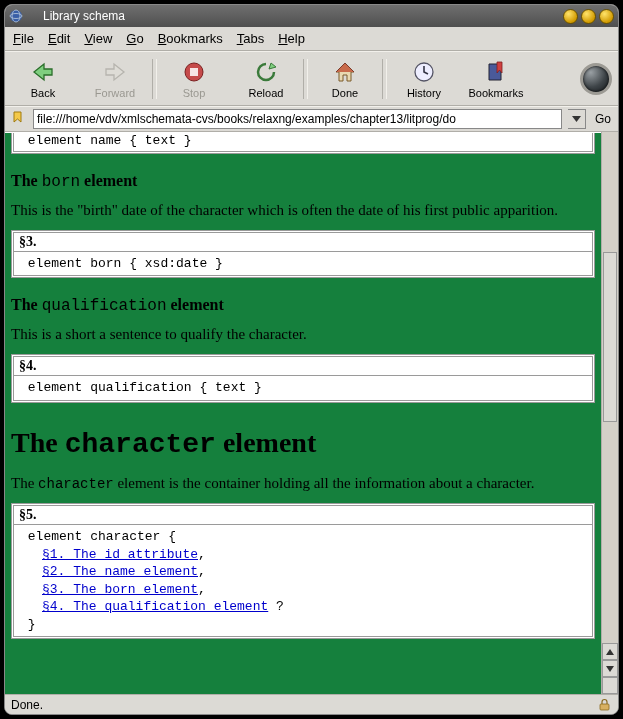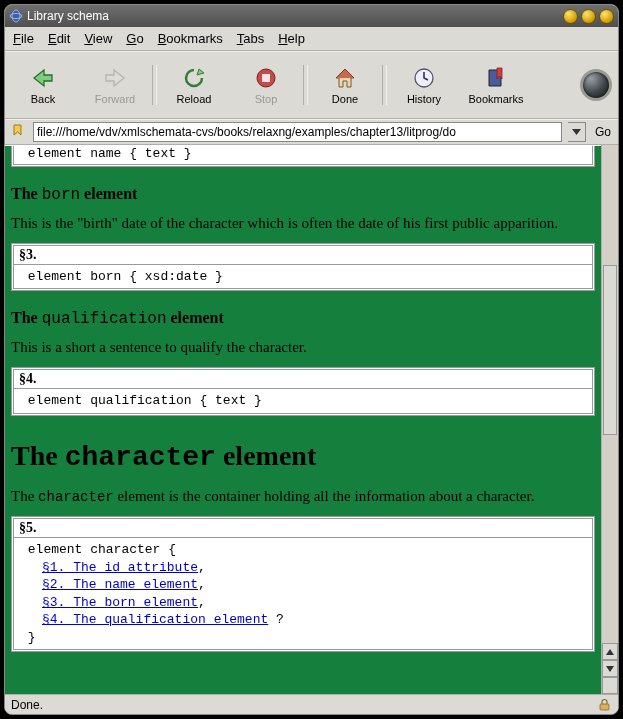--- a/index.html
+++ b/index.html
@@ -24,21 +24,21 @@
   
   .titlebar {
     height:22px;
     background: linear-gradient(#6f6f6f,#4f4f4f);
     color:#fff;
     display:flex;
     align-items:center;
     font-family: sans-serif;
     font-size:12px;
     padding:0 4px;
-    gap:4px;
+    gap:20px;
   }
   .titlebar .app-icon {
     width:14px; height:14px;
     display:flex; align-items:center; justify-content:center;
   }
   .titlebar .title { flex:1; }
   .titlebar .win-btns { display:flex; gap:3px; }
   .win-btn {
     width:15px; height:15px; border-radius:50%;
     background: radial-gradient(circle at 35% 30%, #ffe36b, #d19a00 70%);
@@ -53,21 +53,21 @@
     align-items:center;
     padding:2px 8px;
     gap:14px;
     font-family: sans-serif;
     font-size:13px;
     color:#000;
   }
   .menubar .menu-item span.ul { text-decoration: underline; }
   
   .toolbar {
-    height:68px;
+    height:55px;
     background:#dcdad5;
     border-top:1px solid #f2f0eb;
     border-bottom:1px solid #b0aea8;
     display:flex;
     align-items:center;
     padding:0 2px;
   }
   .tb-btn {
     width:72px;
     display:flex;
@@ -267,37 +267,37 @@
     </div>
     <div class="tb-btn disabled">
       <span class="tb-icon">
         <svg width="26" height="22" viewBox="0 0 26 22">
             <path d="M12 3 L22 11 L12 19 L12 14 L4 14 L4 8 L12 8 Z" fill="#dedcd6" stroke="#b6b4ae" stroke-width="1.3"></path>
           </svg>
       </span>
       <span>Forward</span>
     </div>
     <div class="tb-sep"></div>
+    <div class="tb-btn disabled">
+      <span class="tb-icon">
+        <svg width="24" height="24" viewBox="0 0 24 24">
+            <circle cx="12" cy="12" r="9" fill="#c54a4a" stroke="#7a2020" stroke-width="1"></circle>
+            <rect x="8" y="8" width="8" height="8" fill="#fff" opacity="0.85"></rect>
+          </svg>
+      </span>
+      <span>Stop</span>
+    </div>
     <div class="tb-btn">
       <span class="tb-icon">
         <svg width="26" height="24" viewBox="0 0 26 24">
             <path d="M13 4 A8 8 0 1 0 21 12" fill="none" stroke="#3a7a3a" stroke-width="2.5"></path>
             <path d="M18 3 L23 7 L16 9 Z" fill="#7fce7f" stroke="#3a7a3a" stroke-width="1"></path>
           </svg>
       </span>
       <span>Reload</span>
-    </div>
-    <div class="tb-btn disabled">
-      <span class="tb-icon">
-        <svg width="24" height="24" viewBox="0 0 24 24">
-            <circle cx="12" cy="12" r="9" fill="#c54a4a" stroke="#7a2020" stroke-width="1"></circle>
-            <rect x="8" y="8" width="8" height="8" fill="#fff" opacity="0.85"></rect>
-          </svg>
-      </span>
-      <span>Stop</span>
     </div>
     <div class="tb-sep"></div>
     <div class="tb-btn">
       <span class="tb-icon">
         <svg width="26" height="24" viewBox="0 0 26 24">
             <path d="M4 12 L13 3 L22 12 L19 12 L19 21 L15 21 L15 15 L11 15 L11 21 L7 21 L7 12 Z" fill="#e8d8b0" stroke="#7a5a2a" stroke-width="1"></path>
             <path d="M4 12 L13 3 L22 12" fill="#c86a4a" stroke="#7a3a2a" stroke-width="1"></path>
           </svg>
       </span>
       <span>Done</span>

